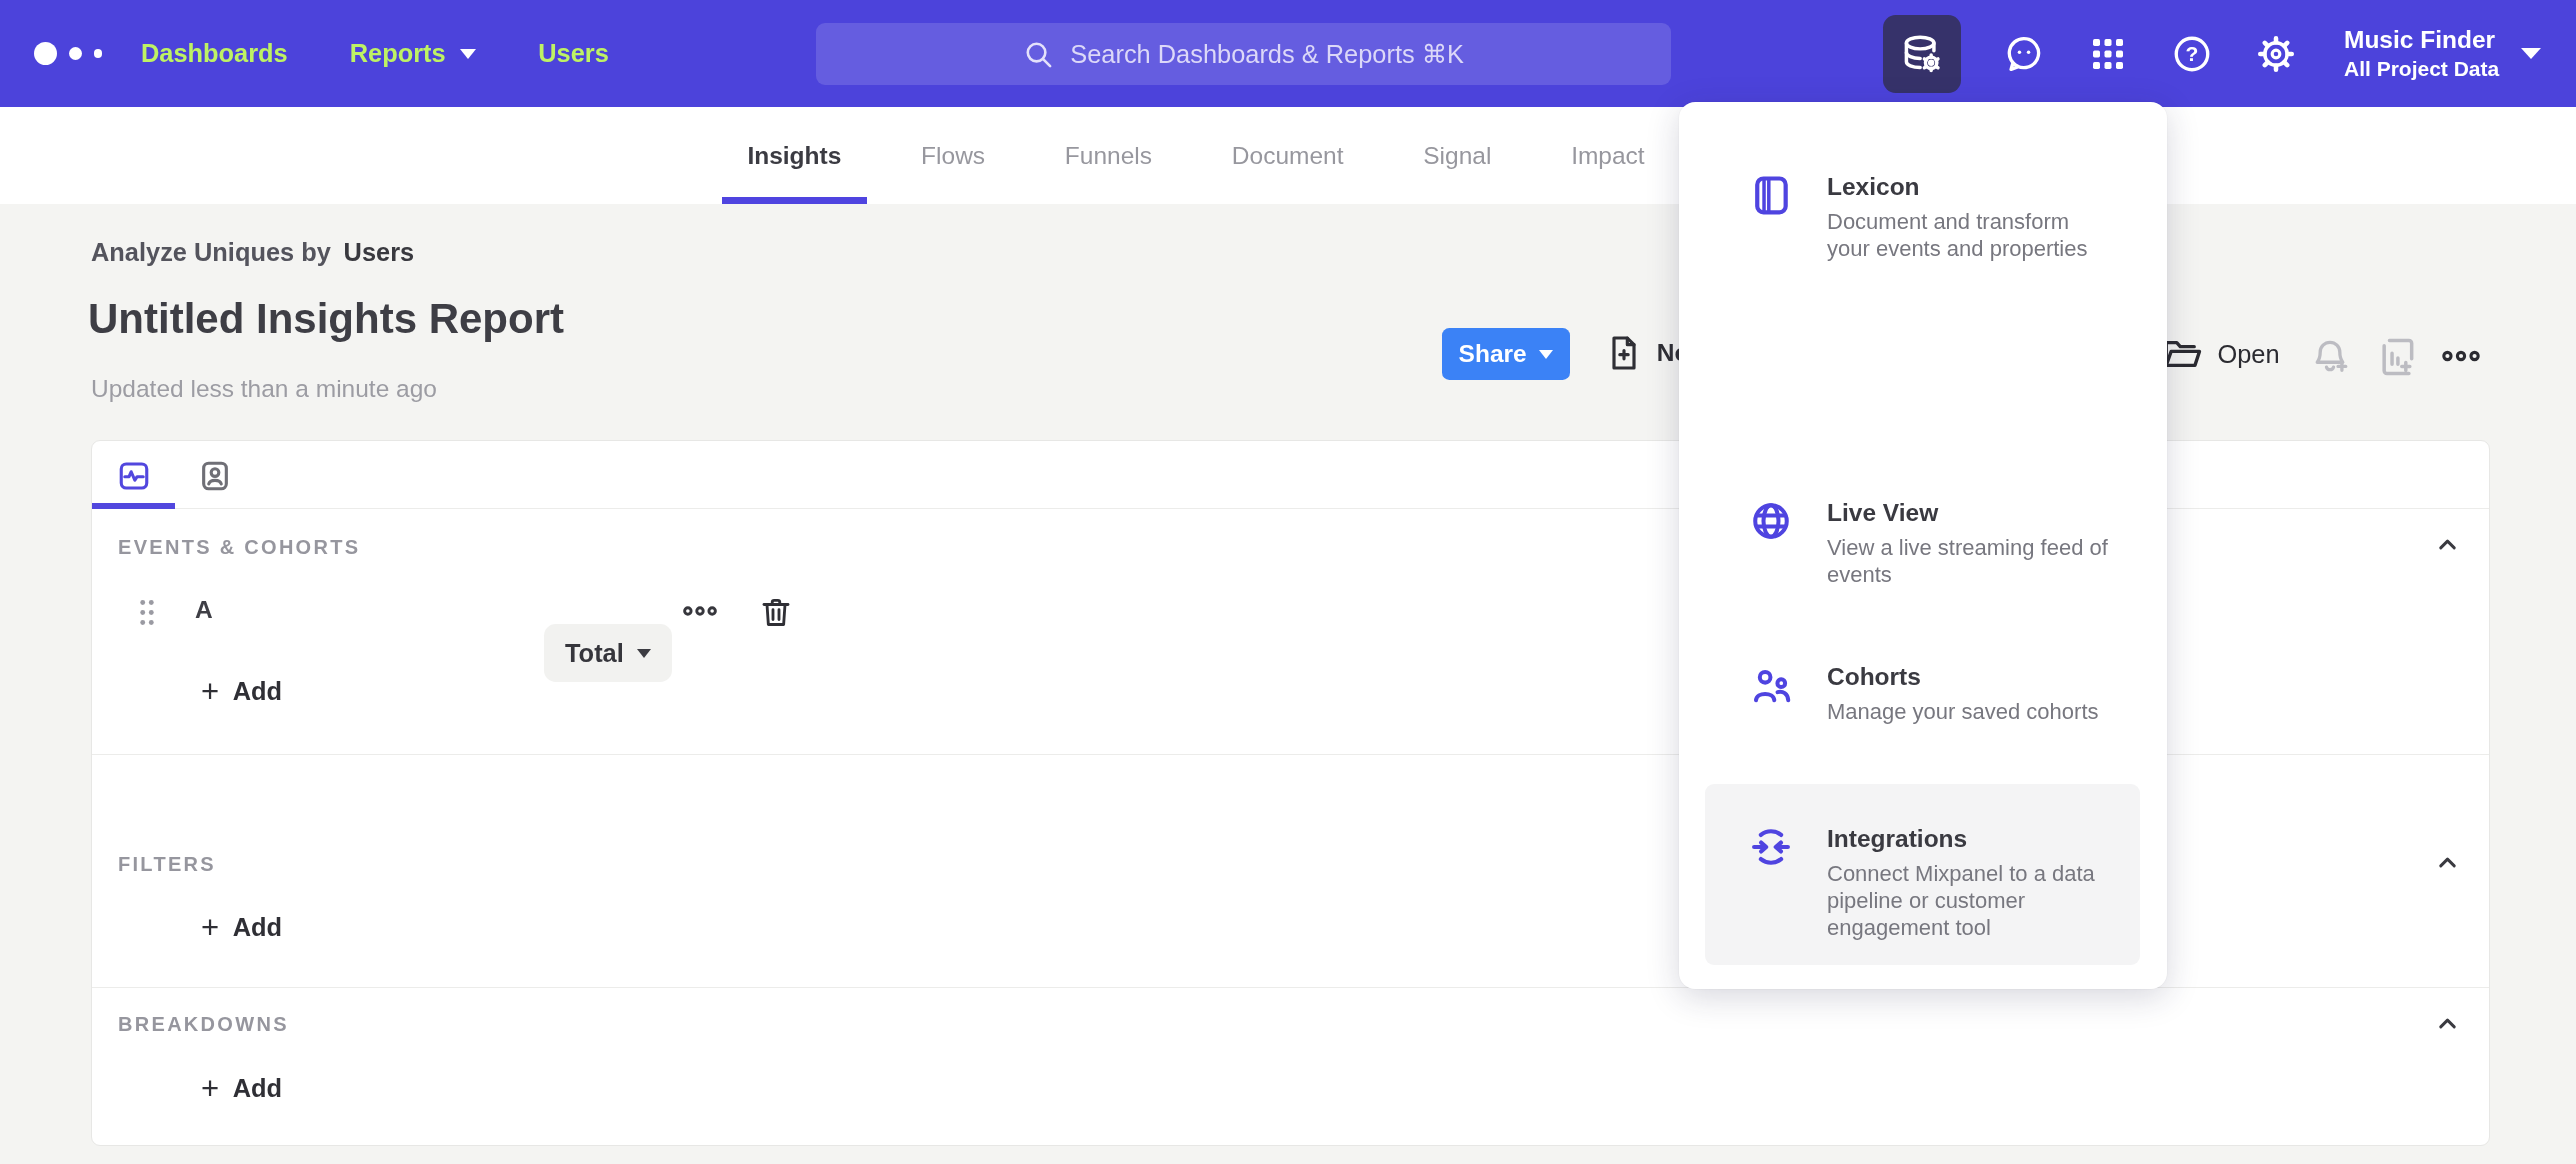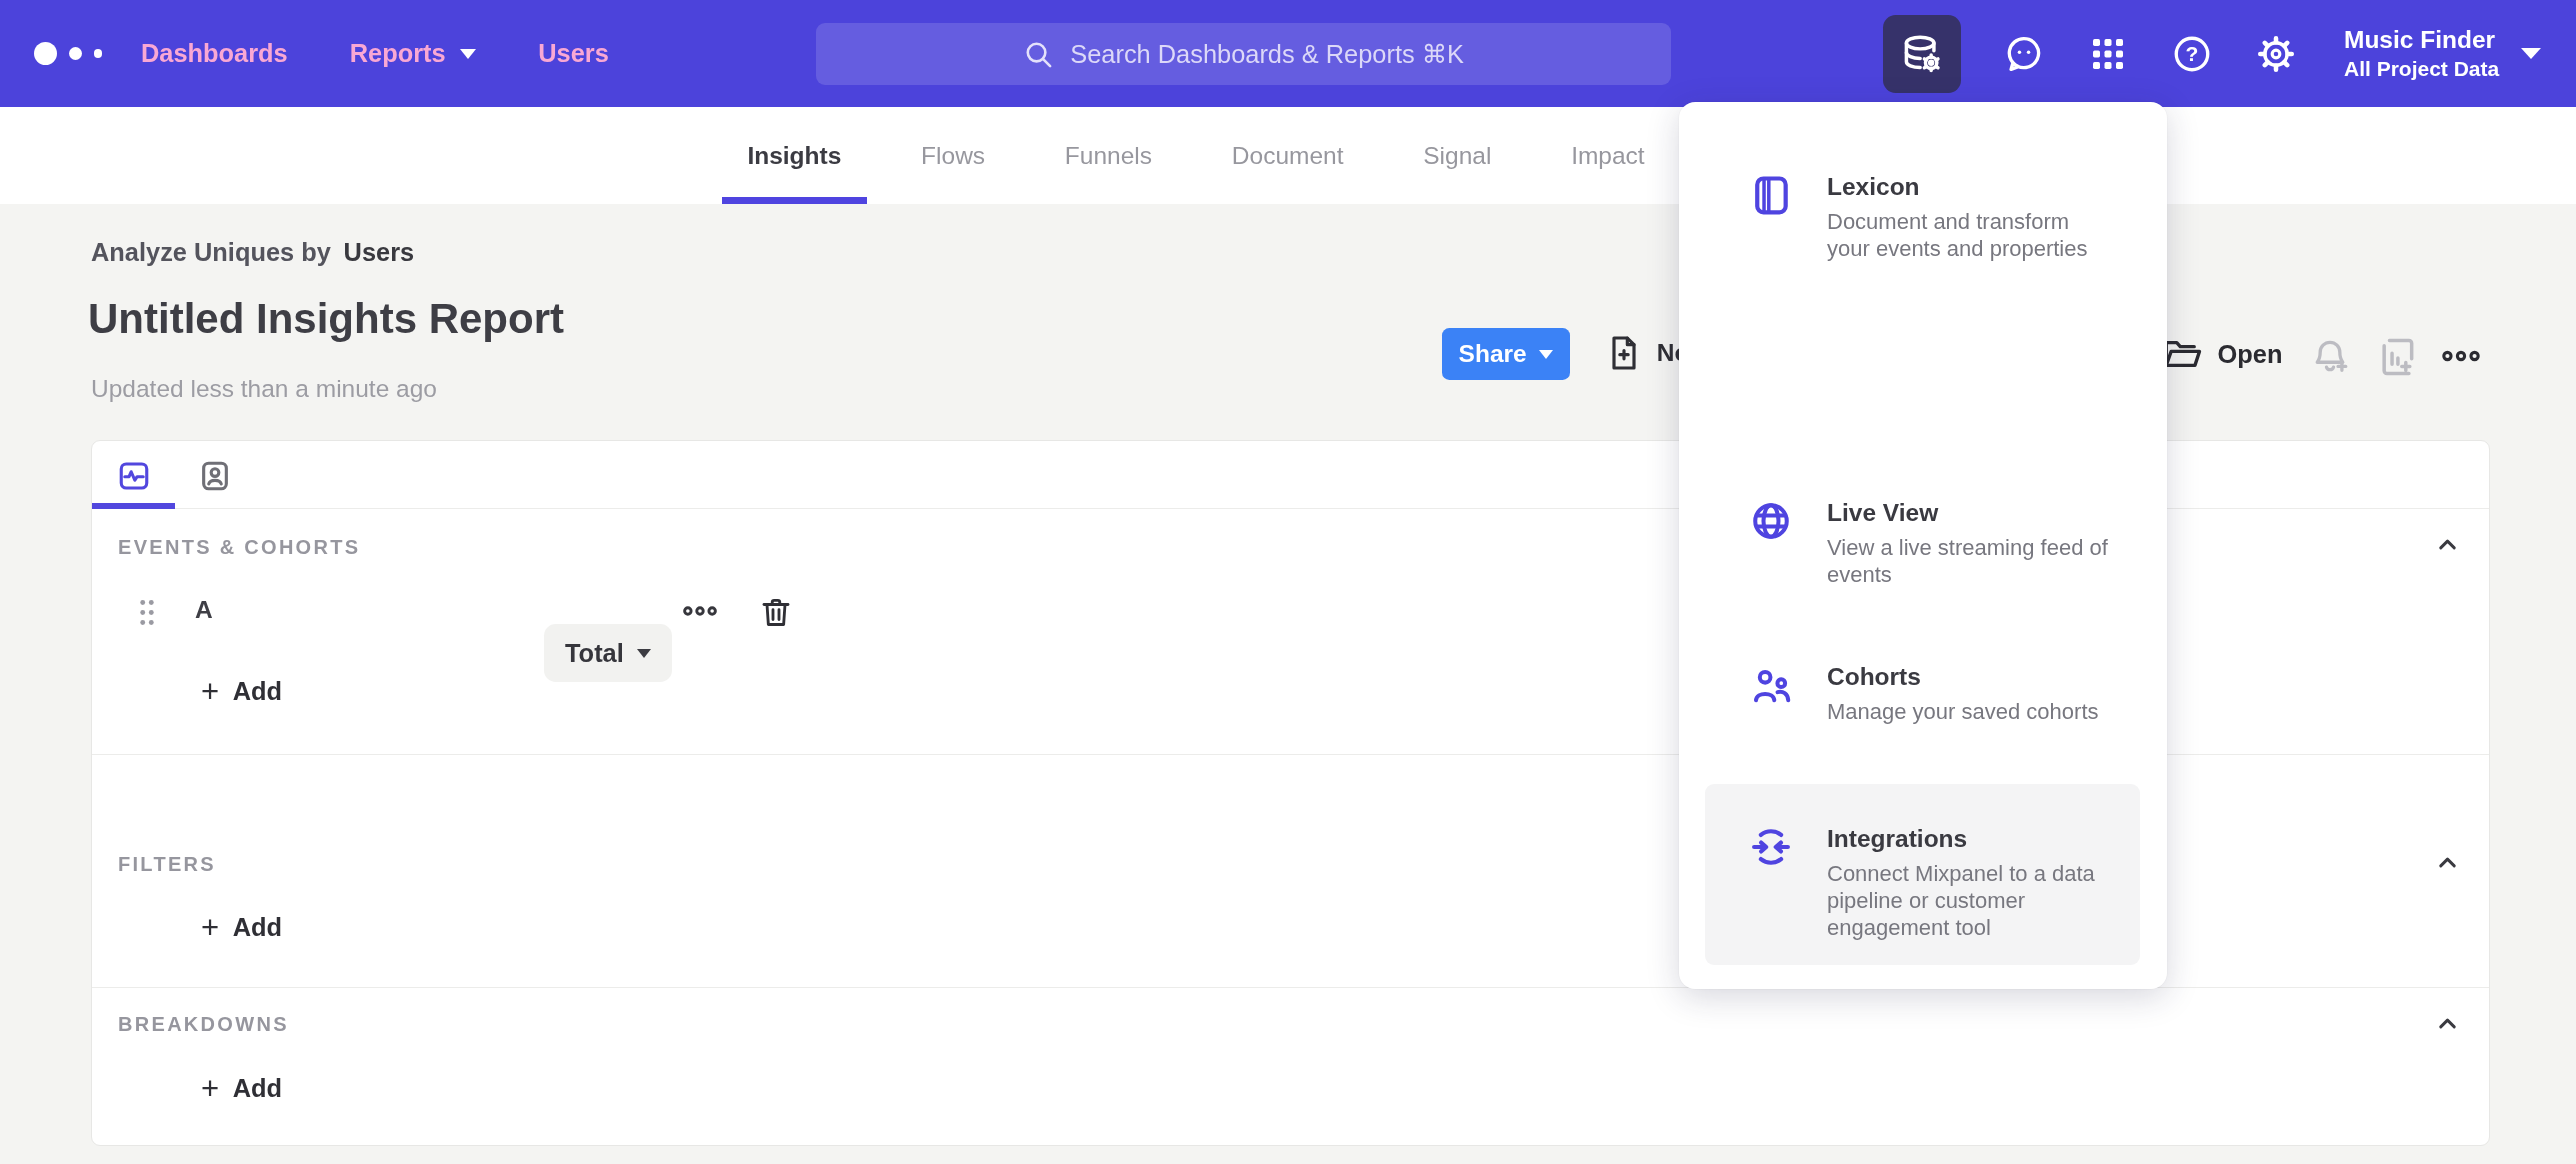--- a/index.html
+++ b/index.html
@@ -6,21 +6,21 @@
   html,body { width:2576px; height:1165px; }
   body { font-family:"Liberation Sans", sans-serif; background:#f4f4f2; position:relative; overflow:hidden; }
 
   
   .topnav { position:absolute; left:0; top:0; width:2576px; height:107px; background:#4c43db; }
   .logo { position:absolute; left:34px; top:0; height:107px; display:flex; align-items:center; gap:11.8px; }
   .logo .d1{ width:23px; height:23px; border-radius:50%; background:#fff; }
   .logo .d2{ width:13.6px; height:13.6px; border-radius:50%; background:#fff; }
   .logo .d3{ width:8.2px;  height:8.2px;  border-radius:50%; background:#fff; }
   .navlinks { position:absolute; left:141px; top:0; height:107px; display:flex; align-items:center; gap:62px; }
-  .navlink { color:#f9a8d4; font-size:25.4px; font-weight:600; display:flex; align-items:center; gap:14.5px; cursor:pointer; }
+  .navlink { color:#bef264; font-size:25.4px; font-weight:600; display:flex; align-items:center; gap:14.5px; cursor:pointer; }
   .caret-down-w { width:0; height:0; border-left:8.2px solid transparent; border-right:8.2px solid transparent; border-top:10px solid #fff; }
   .searchbar { position:absolute; left:816px; top:23px; width:855px; height:62px; background:rgba(255,255,255,0.14); border-radius:9px; display:flex; align-items:center; justify-content:center; gap:16.3px; }
   .searchbar span { color:#dcd8f8; font-size:25.4px; }
   .navright { position:absolute; left:1883px; top:0; height:107px; display:flex; align-items:center; }
   .navbtn { width:78px; height:78px; border-radius:12.7px; display:flex; align-items:center; justify-content:center; }
   .navbtn.active { background:#36326a; }
   .navicon { width:42px; height:42px; margin-left:42px; display:flex; align-items:center; justify-content:center; }
   .project { margin-left:47px; color:#fff; line-height:1.25; }
   .project .pname { font-size:24.5px; font-weight:700; }
   .project .pscope { font-size:21px; font-weight:700; }
@@ -39,21 +39,21 @@
   .analyze .pre { color:#54545d; font-weight:600; }
   .analyze .val { color:#39393f; font-weight:700; margin-left:12.7px; cursor:pointer; }
   .rtitle { position:absolute; left:88px; top:91px; font-size:42px; font-weight:700; color:#3e3e45; }
   .updated { position:absolute; left:91px; top:171px; font-size:24.5px; color:#9c9ca3; }
   .share-btn { position:absolute; left:1442px; top:124px; width:128px; height:52px; background:#3b82f6; border-radius:7.3px; display:flex; align-items:center; justify-content:center; gap:12.7px; cursor:pointer; }
   .share-btn span { color:#fff; font-size:24.5px; font-weight:600; }
   .share-btn .c { width:0; height:0; border-left:7.3px solid transparent; border-right:7.3px solid transparent; border-top:9px solid #fff; }
   .new-btn { position:absolute; left:1604px; top:129px; display:flex; align-items:center; gap:12.7px; cursor:pointer; }
   .new-btn span { font-size:24.5px; font-weight:600; color:#2f2f35; }
   .open-btn { position:absolute; left:2161px; top:129px; display:flex; align-items:center; gap:14.5px; cursor:pointer; }
-  .open-btn span { font-size:25.4px; font-weight:700; color:#2b2b31; }
+  .open-btn span { font-size:25.4px; font-weight:400; color:#2b2b31; }
   .iconbtn { position:absolute; cursor:pointer; }
 
   
   .card { position:absolute; left:91px; top:236px; width:2399px; height:706px; background:#fff; border:0.9px solid #e7e7e5; border-radius:9px; }
   .card-head { position:relative; height:68px; border-bottom:0.9px solid #ececea; }
   .tabicon { position:absolute; top:18px; width:34px; height:34px; cursor:pointer; }
   .head-underline { position:absolute; left:0; top:62px; width:83px; height:6.3px; background:#5247de; }
   .sect { position:absolute; left:0; width:100%; border-bottom:0.9px solid #ececea; }
   .sect-label { position:absolute; left:26px; font-size:20px; font-weight:700; letter-spacing:2.3px; color:#96969e; }
   .chev { position:absolute; left:2342px; width:27px; height:27px; cursor:pointer; }

